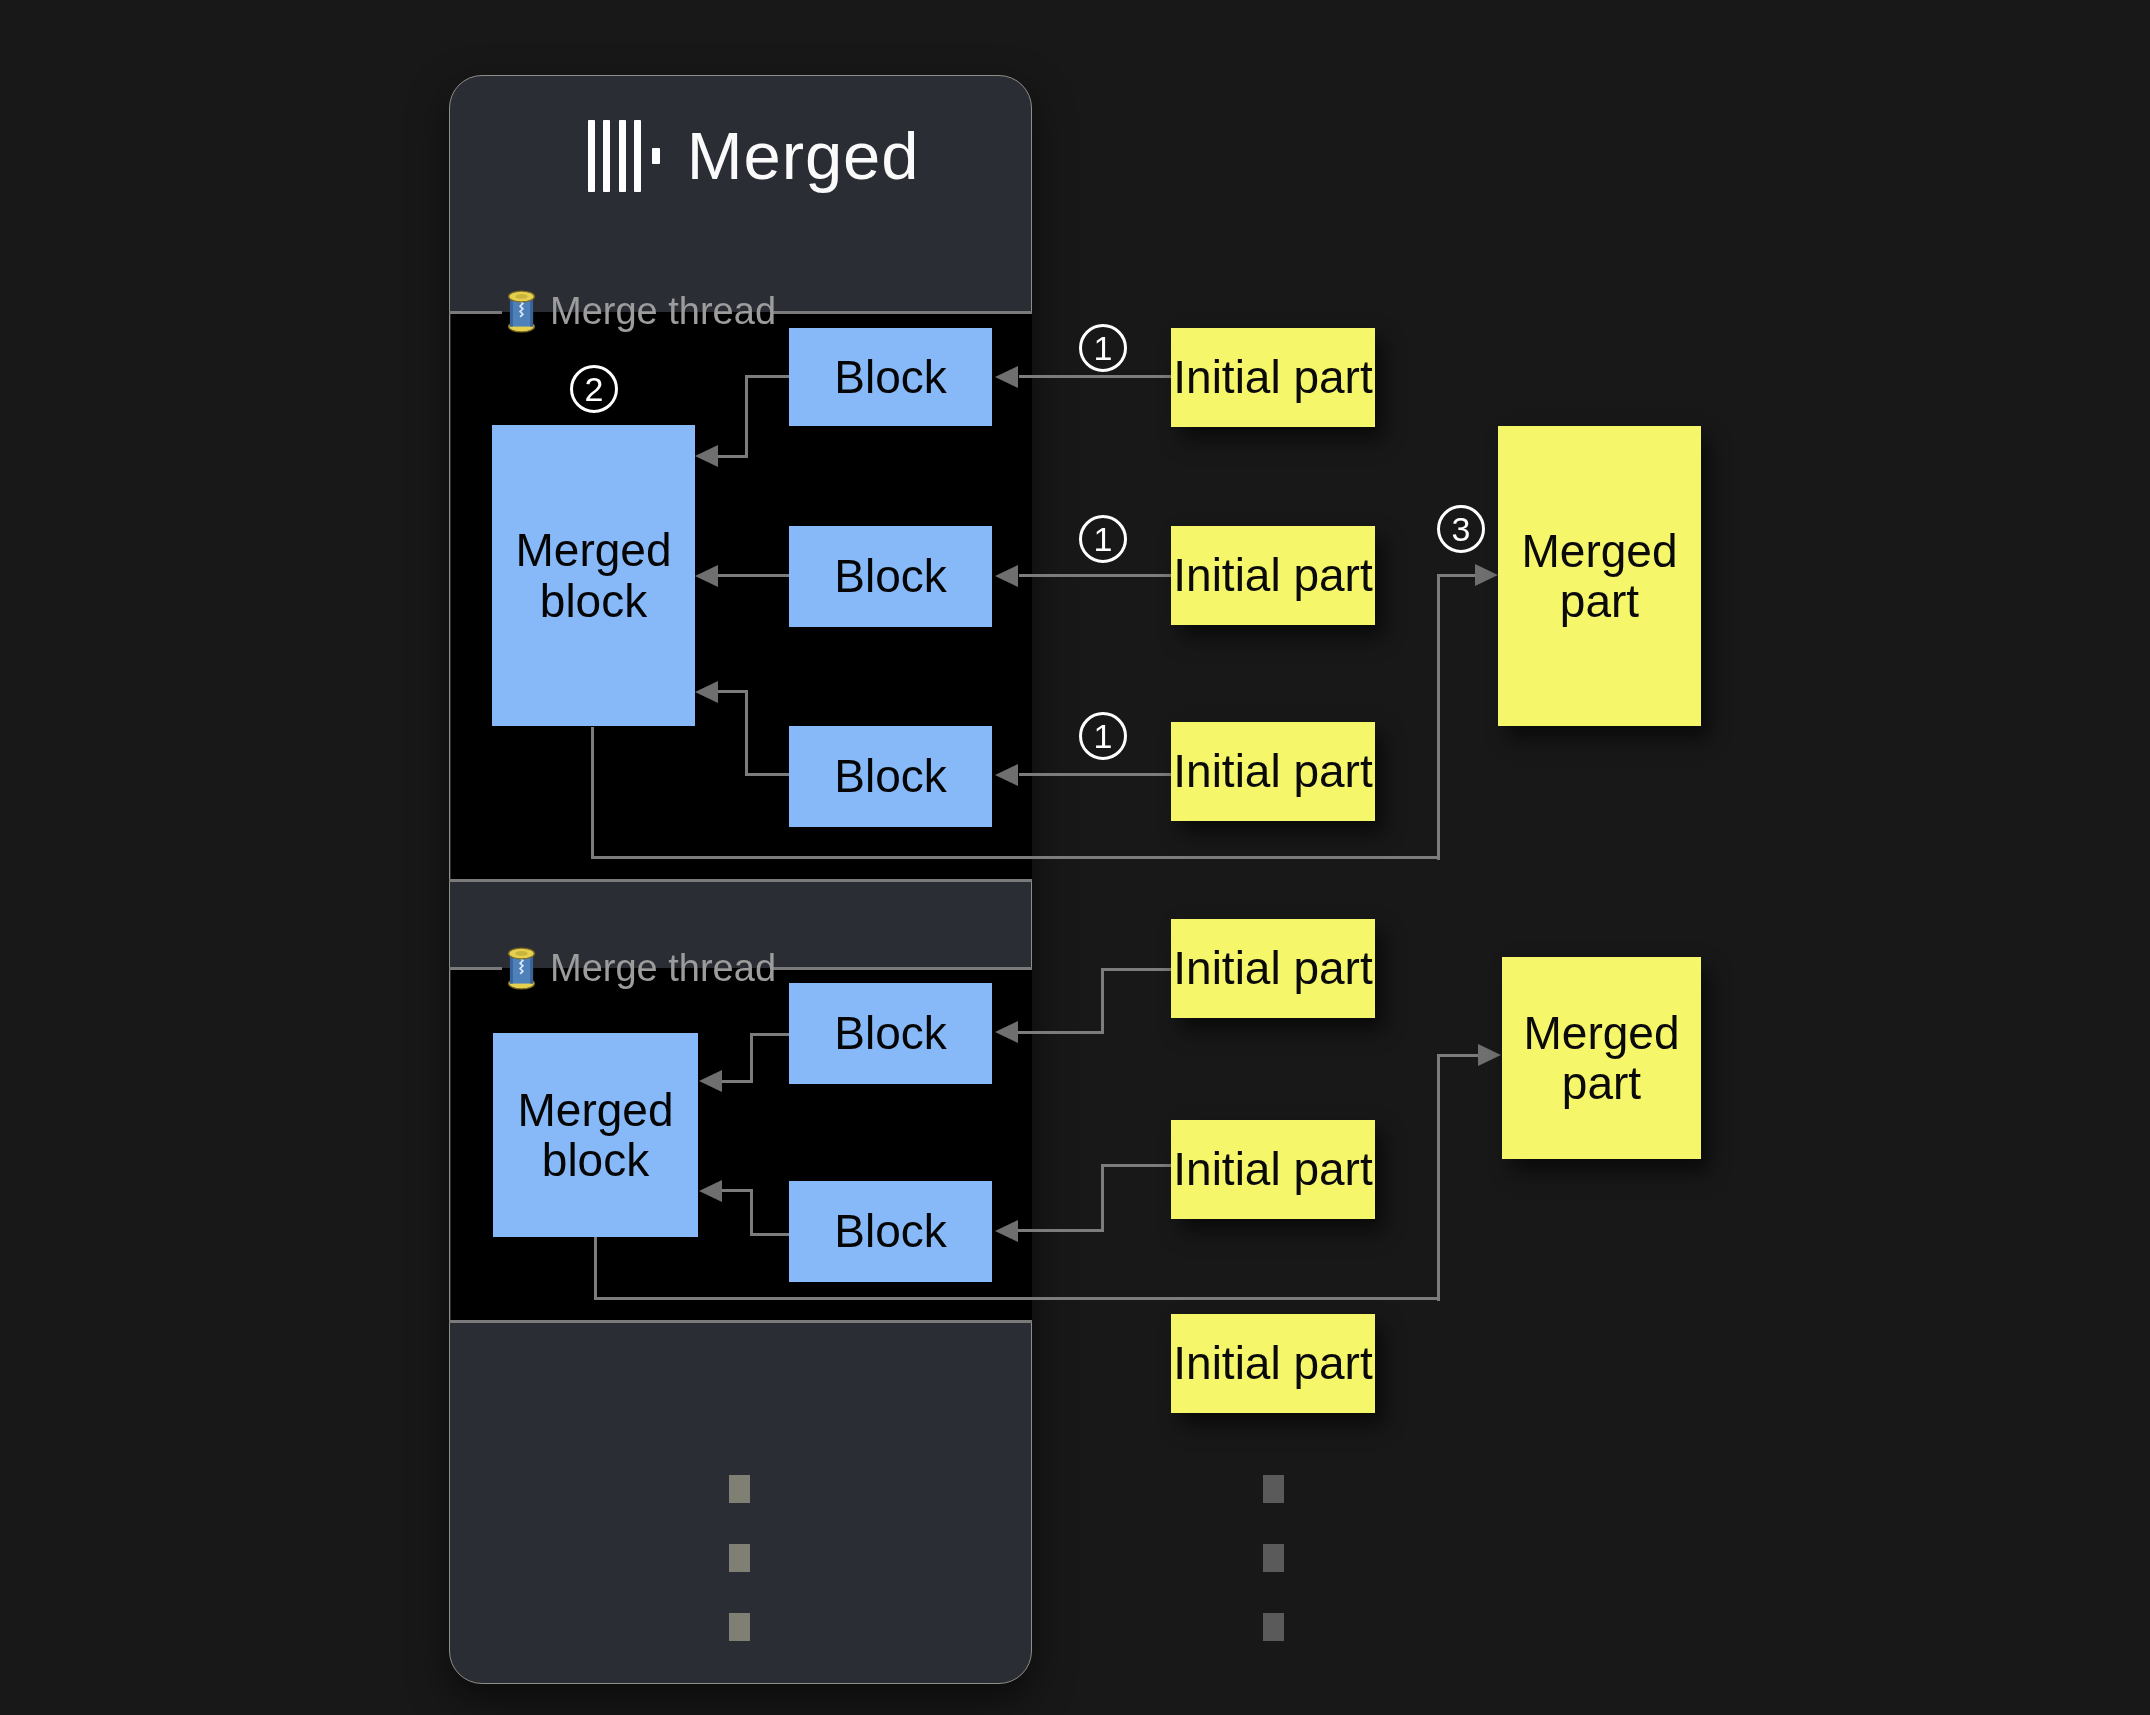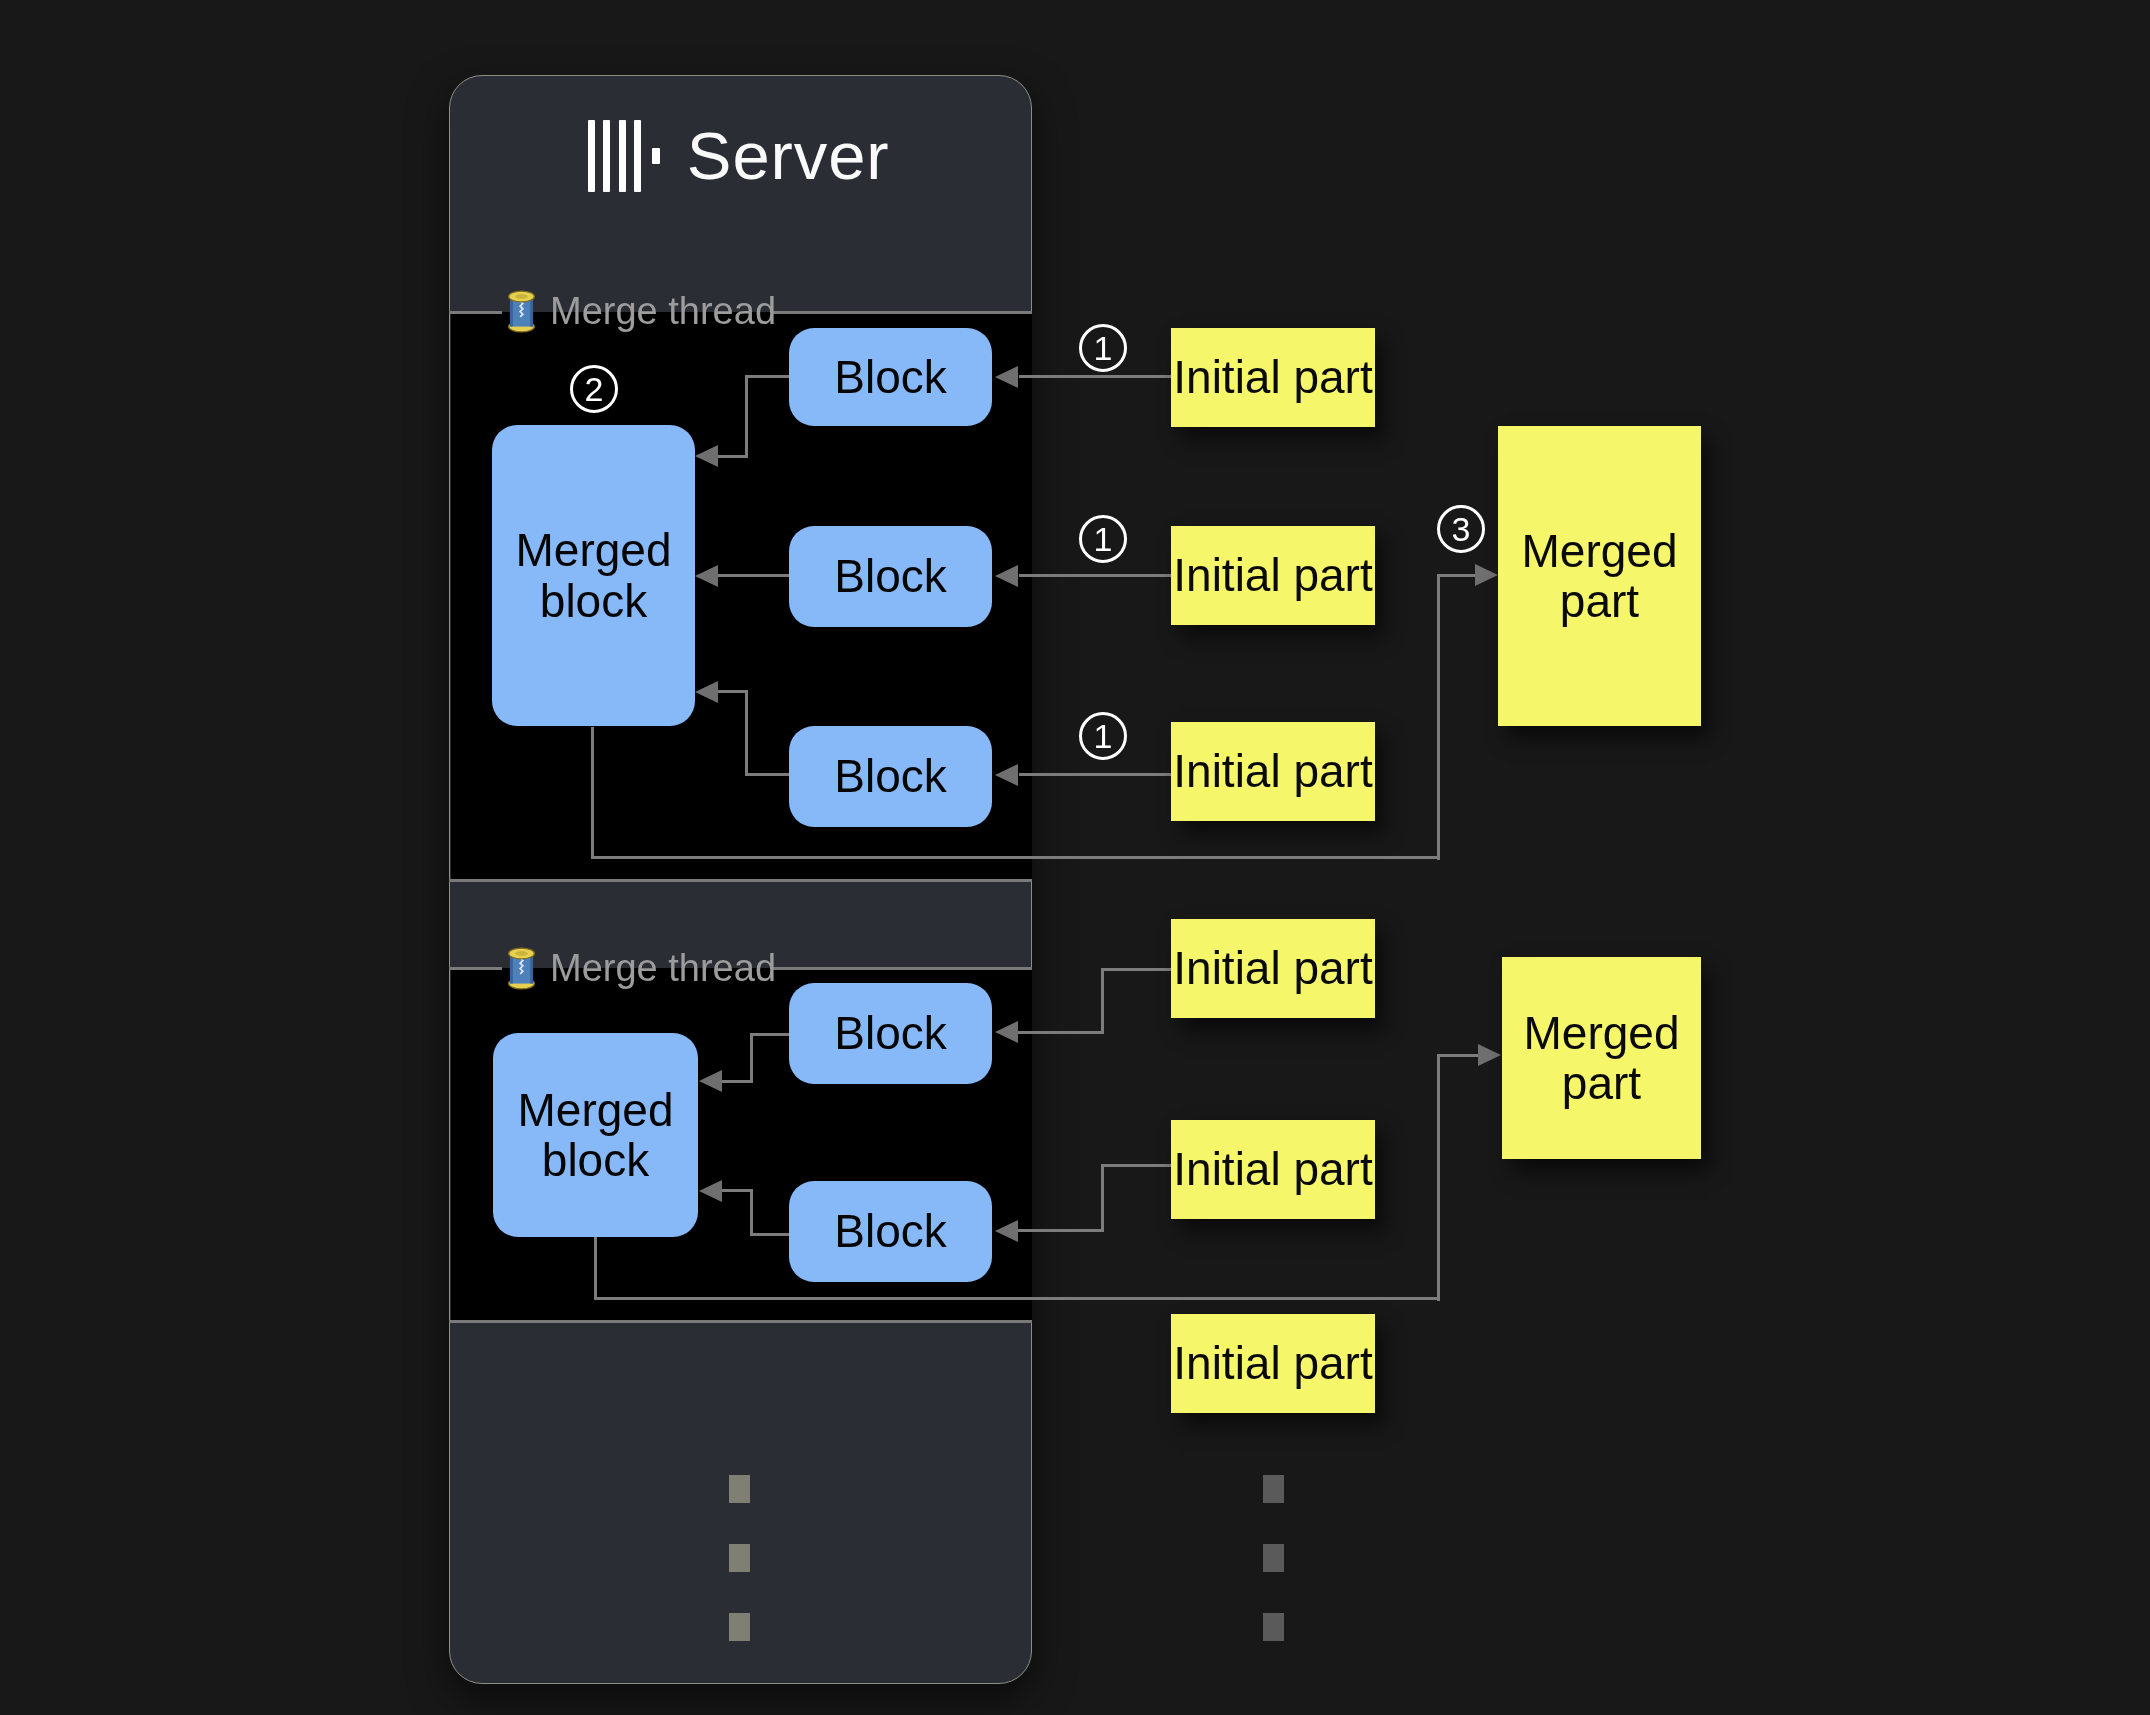--- a/index.html
+++ b/index.html
@@ -26,21 +26,21 @@
   .bseg { position:absolute; background:#7a7a7a; }
 
   .thread-label {
     position:absolute; display:flex; align-items:center; gap:12px;
     color:#9c9c9c; font-size:38px; line-height:43px; white-space:nowrap;
   }
 
   .bluebox {
     position:absolute; background:#87b9f8; color:#050505;
     display:flex; align-items:center; justify-content:center; text-align:center;
-    font-size:46px; line-height:1.09;border-radius:25px;
+    font-size:46px; line-height:1.09;
   }
   .yellowbox {
     position:absolute; background:#f6f66a; color:#0a0a0a;
     display:flex; align-items:center; justify-content:center; text-align:center;
     font-size:46px; line-height:1.09;
     box-shadow:8.6px 12px 19px rgba(0,0,0,0.6);
   }
 
   .line { position:absolute; background:#7c7c7c; }
   .head-l { position:absolute; width:0; height:0;
@@ -67,21 +67,21 @@
   <div class="server-panel"></div>
 
   <div class="server-header">
     <div class="ch-logo">
       <div class="bar"></div>
       <div class="bar"></div>
       <div class="bar"></div>
       <div class="bar"></div>
       <div class="halfbar"></div>
     </div>
-    <div class="server-title">Server</div>
+    <div class="server-title">Merged</div>
   </div>
 
   <div class="section" style="top:312px;height:568px;"></div>
   <div class="bseg" style="left:449px;top:311px;width:53px;height:2.6px;"></div>
   <div class="bseg" style="left:773px;top:311px;width:259px;height:2.6px;"></div>
   <div class="bseg" style="left:449px;top:879px;width:583px;height:2.6px;"></div>
 
   <div class="section" style="top:968px;height:353px;"></div>
   <div class="bseg" style="left:449px;top:967px;width:53px;height:2.6px;"></div>
   <div class="bseg" style="left:773px;top:967px;width:259px;height:2.6px;"></div>

